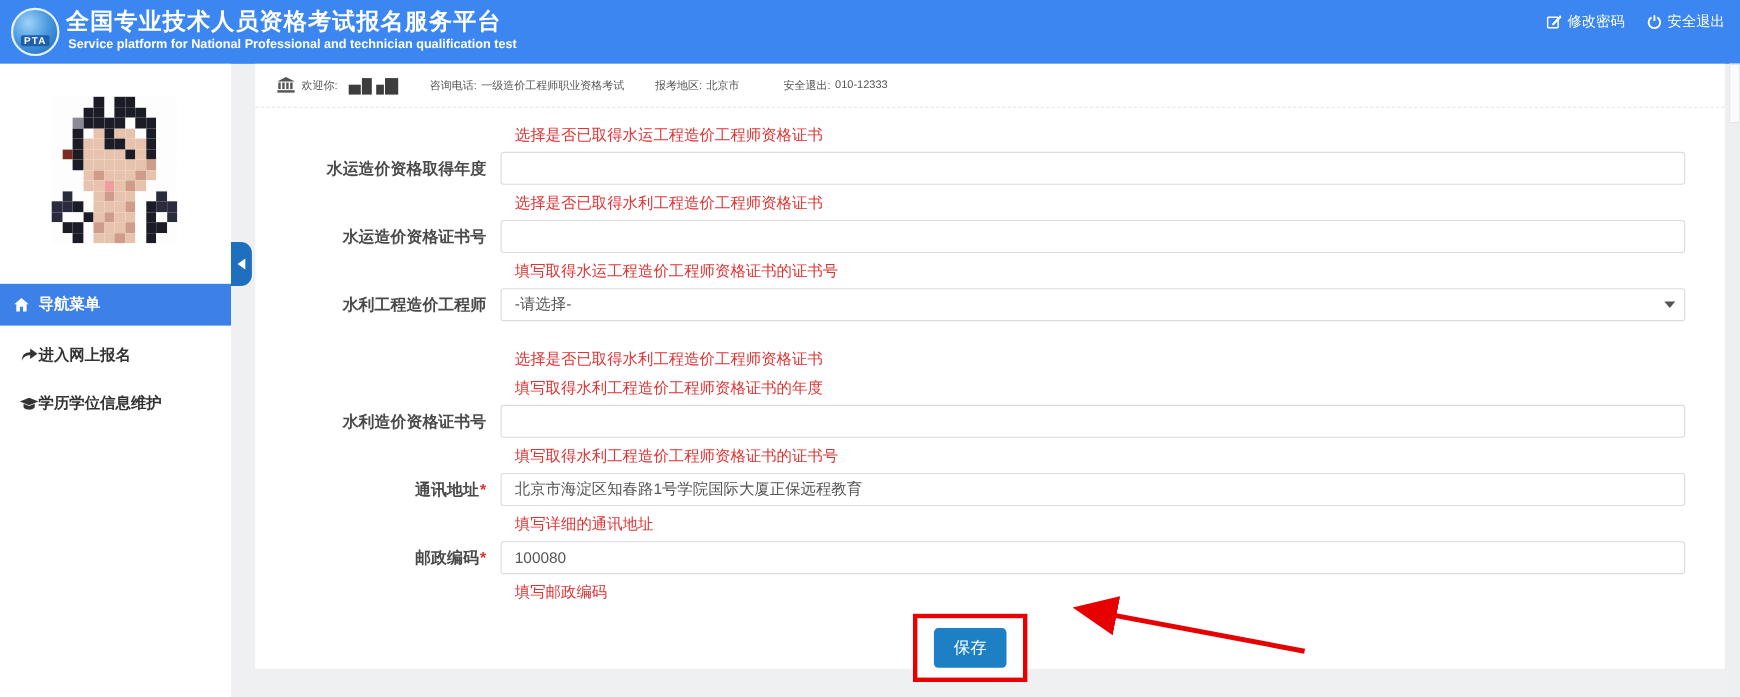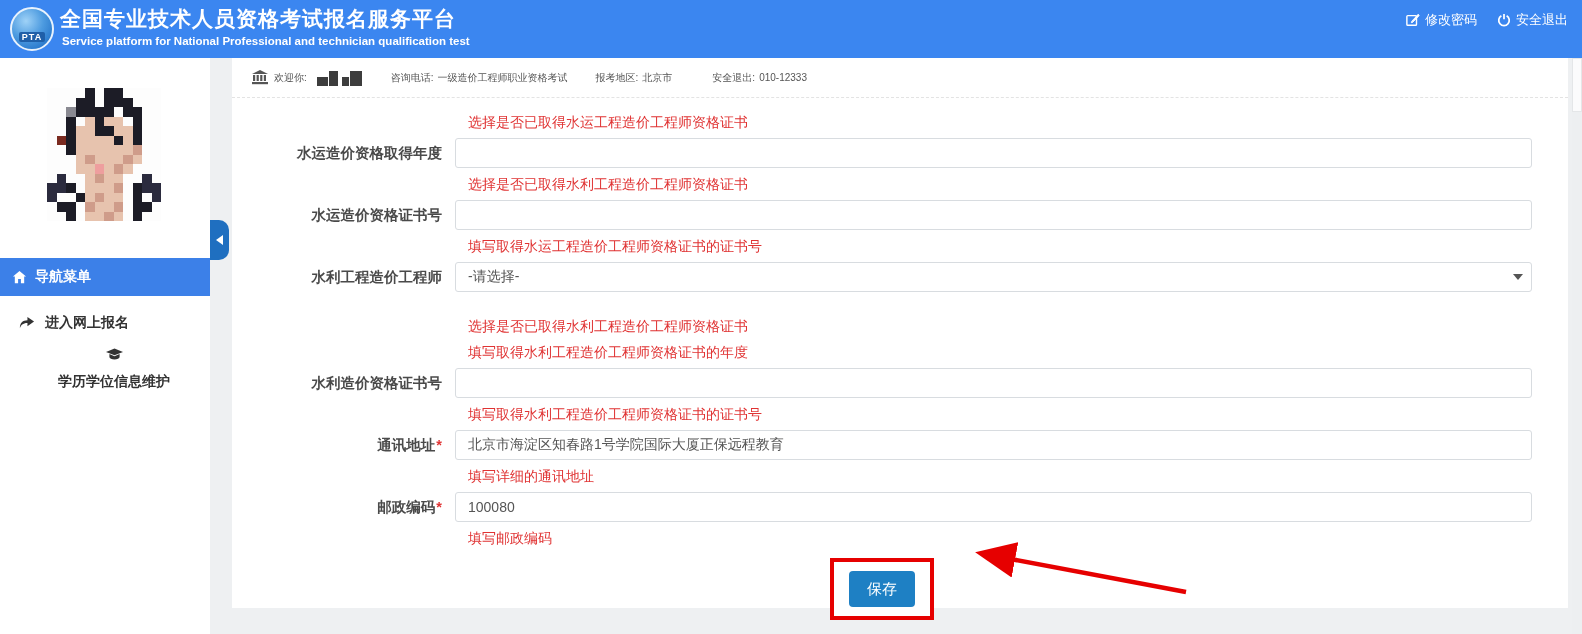--- a/index.html
+++ b/index.html
@@ -28,24 +28,24 @@
   
   .sidebar{position:absolute; left:0; top:58px; width:210px; height:576px; background:#fff;}
   .avatar{position:absolute; left:47px; top:30px; width:114px; height:133px; display:grid;
           grid-template-columns:repeat(12,1fr); grid-auto-rows:1fr;}
   .nav-header{position:absolute; left:0; top:200px; width:210px; height:38px; background:var(--nav-blue);
           color:#fff; font-size:14px; font-weight:bold; display:flex; align-items:center; gap:8px; padding-left:12px;}
   .nav-header svg{width:15px; height:15px;}
   .collapse-tab{position:absolute; left:210px; top:220px; width:19px; height:40px; background:var(--tab-blue);
           border-radius:0 10px 10px 0; display:flex; align-items:center; justify-content:center; cursor:pointer;}
   .collapse-tab .tri{width:0; height:0; border-top:5px solid transparent; border-bottom:5px solid transparent; border-right:7px solid #fff;}
-  .menu-item{position:absolute; left:0; width:210px; height:42px; display:flex; align-items:center; gap:10px;
+  .menu-item{position:absolute; left:0; width:210px; height:42px; display:flex; align-items:center; 
           padding-left:18px; font-size:14px; font-weight:bold; color:#333; cursor:pointer;}
   .menu-item svg{width:17px; height:17px; flex:none;}
-  .menu-item.mi-1{top:244px;} .menu-item.mi-2{top:288px;flex-direction:column;}
+  .menu-item.mi-1{top:244px;} .menu-item.mi-2{top:288px;}
   
   .panel{position:absolute; left:232px; top:58px; width:1336px; height:550px; background:#fff;}
   .welcome{height:40px; border-bottom:1px dashed #e3e3e3; display:flex; align-items:center;
            padding:0 20px; font-size:10px; color:#555;}
   .welcome svg{width:16px; height:15px; margin-right:6px; color:#555;}
   .w-group{display:flex; align-items:center;}
   .w-gap{margin-left:28px;} .w-gap-lg{margin-left:40px;}
   .w-label{margin-right:4px;}
   .name-redact{display:inline-flex; align-items:flex-end; height:16px; margin-left:6px;}
   .name-redact i{display:inline-block; background:#3d3d3d; margin-right:1px;}

